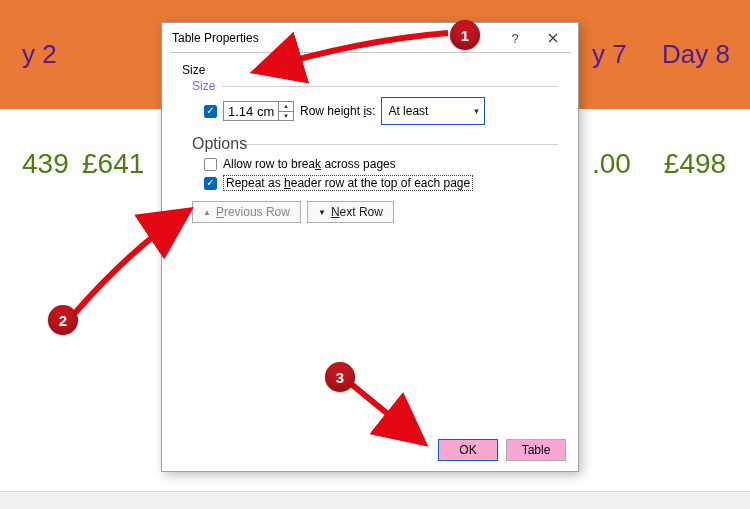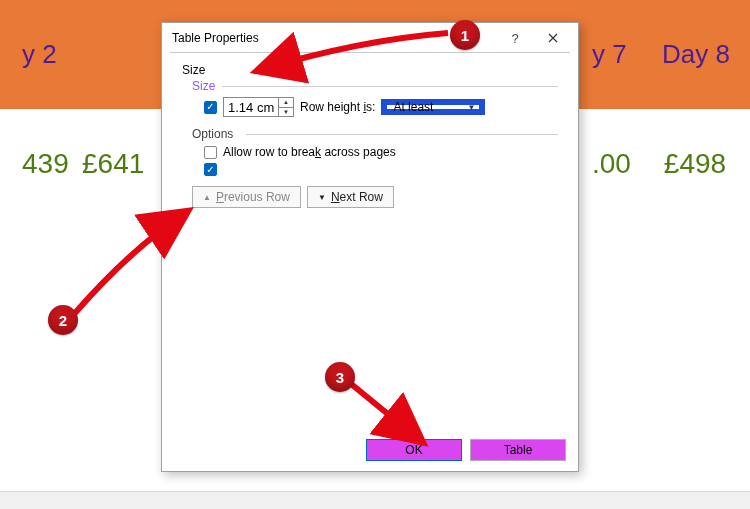--- a/index.html
+++ b/index.html
@@ -126,21 +126,21 @@
   .grp-sub::after, .opt-title::after {
     content: "";
     position: absolute;
     left: 30px;
     right: 0;
     top: 50%;
     height: 1px;
     background: #d0d0d0;
   }
   .opt-title {
-    font-size: 12px;
+    font-size: 16px;
     color: #444;
     margin: 10px 0 4px 10px;
     position: relative;
   }
   .opt-title::after { left: 54px; }
   .rowline {
     display: flex;
     align-items: center;
     gap: 6px;
     margin: 4px 0 4px 22px;
@@ -186,22 +186,22 @@
   .spinner .spbtns div {
     flex: 1;
     display: flex;
     align-items: center;
     justify-content: center;
     font-size: 6px;
     color: #333;
   }
   .spinner .spbtns div:first-child { border-bottom: 1px solid #888; }
   .sel {
-    border: 6px solid #1d4ed8;
-    height: 16px;
+    border: 1px solid #1d4ed8;
+    height: 28px;
     display: inline-flex;
     align-items: center;
     padding: 0 2px 0 6px;
     min-width: 104px;
     justify-content: space-between;
     gap: 8px;
   }
   .sel .arr { font-size: 8px; color: #333; padding-right: 2px; }
   .navbtns {
     margin: 10px 0 0 10px;
@@ -226,22 +226,22 @@
   }
   .dlg-buttons {
     position: absolute;
     bottom: 10px;
     right: 12px;
     display: flex;
     gap: 8px;
   }
   .btn {
     border: 1px solid #adadad;
-    background: #d946ef;
-    width: 96px;
+    background: #f9a8d4;
+    width: 60px;
     height: 22px;
     font-size: 12px;
     display: flex;
     align-items: center;
     justify-content: center;
   }
   .btn.primary { border-color: #0067c0; }
   
   .badge {
     position: absolute;
@@ -315,20 +315,21 @@
     </div>
 
     <div class="opt-title">Options</div>
 
     <div class="rowline">
       <span class="cb"></span>
       <span>Allow row to brea<u>k</u> across pages</span>
     </div>
     <div class="rowline">
       <span class="cb checked">✓</span>
+      <span class="dotted">Repeat as <u>h</u>eader row at the top of each page</span>
     </div>
 
     <div class="navbtns">
       <span class="navbtn">
         <span class="tri">▲</span>
         <span><u>P</u>revious Row</span>
       </span>
       <span class="navbtn enabled">
         <span class="tri">▼</span>
         <span><u>N</u>ext Row</span>

